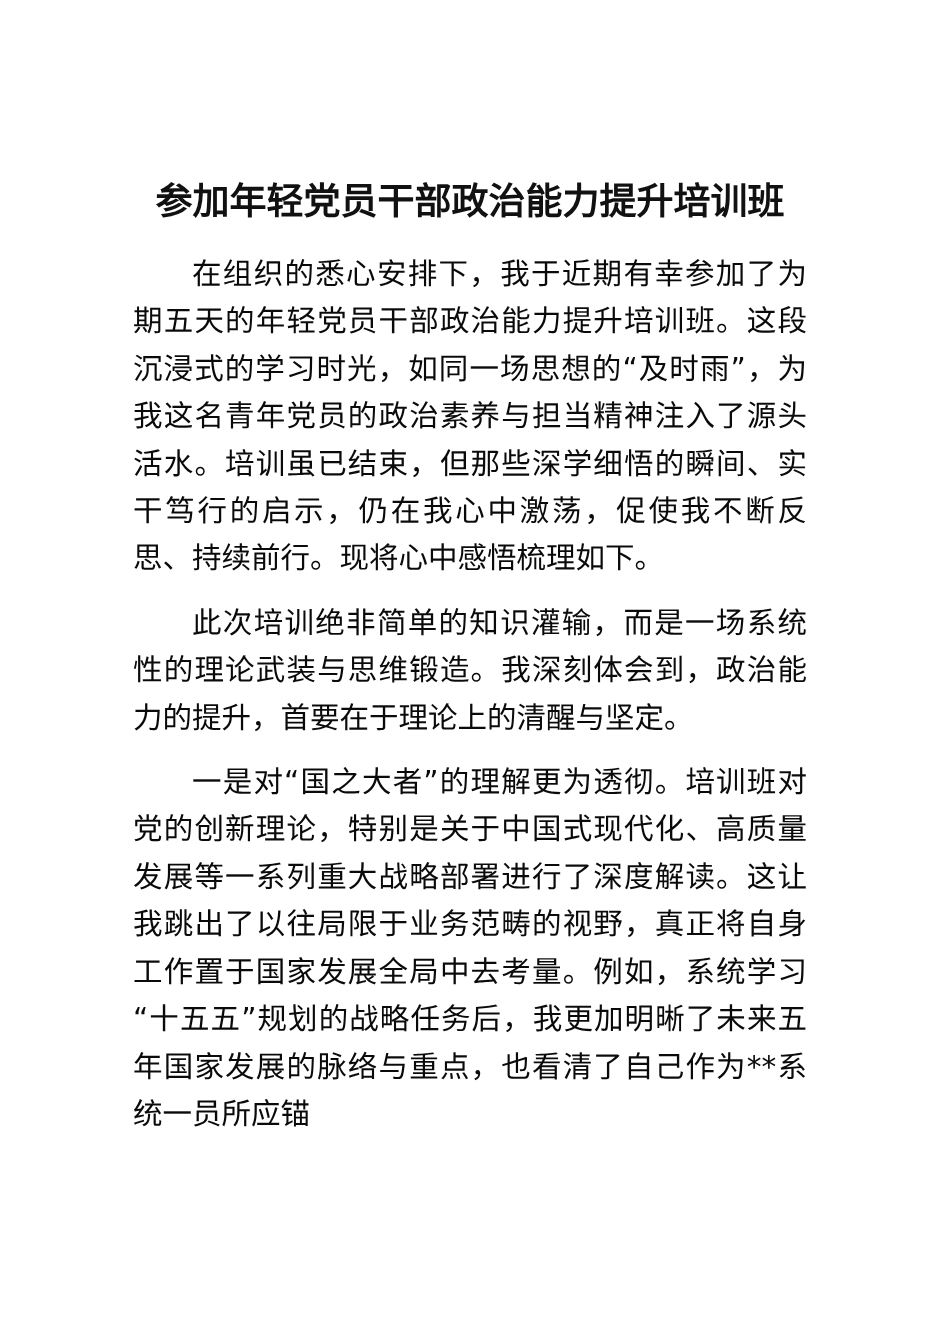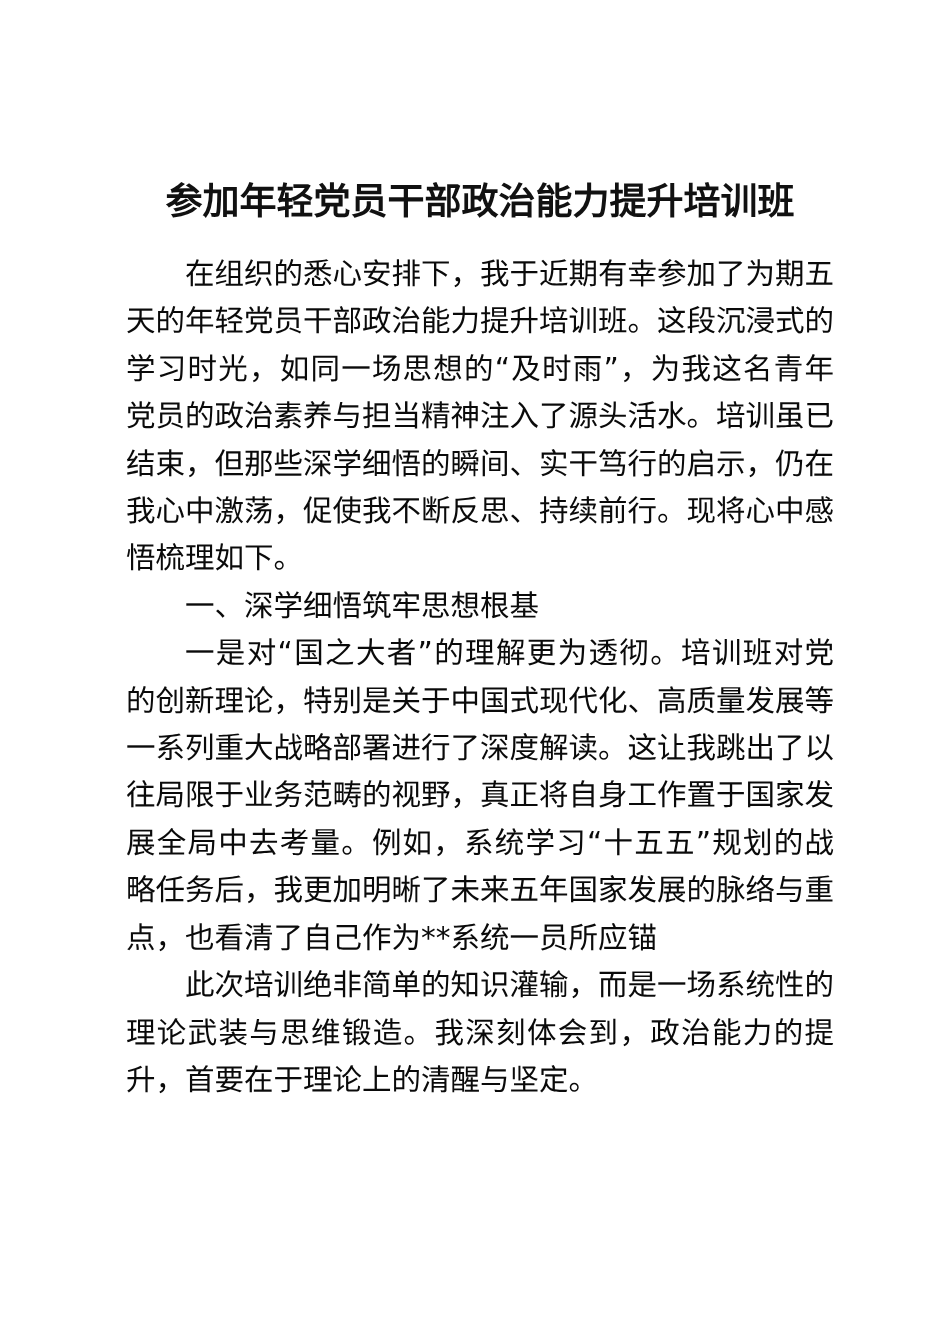--- a/index.html
+++ b/index.html
@@ -15,21 +15,21 @@
     background: #ffffff;
     margin: 0 auto;
     overflow: hidden;
     box-sizing: border-box;
     font-family: "DejaVu Sans", "Liberation Sans", sans-serif;
     color: #000000;
     -webkit-font-smoothing: antialiased;
   }
   .content {
     position: absolute;
-    left: 126px;
+    left: 116px;
     top: 175px;
     width: 708px;
   }
   .doc-title {
     font-size: 37px;
     line-height: 54px;
     text-align: center;
     font-weight: 700;
     letter-spacing: 0px;
     margin: 0;
@@ -38,21 +38,21 @@
   .doc-title .title-line {
     display: block;
     white-space: nowrap;
   }
   .body-block {
     margin-top: 22px;
   }
   p.para {
     font-size: 29.5px;
     line-height: 47.4px;
-    margin: 0;
+    margin: 17px;
     text-align: justify;
     text-justify: inter-ideograph;
     text-indent: 59px;
     letter-spacing: 0px;
     color: #0a0a0a;
     word-break: break-all;
   }
   p.heading {
     font-size: 29.5px;
     line-height: 47.4px;
@@ -72,19 +72,18 @@
 
 <div class="page">
   <div class="content">
 
     <h1 class="doc-title">
       <span class="title-line">参加年轻党员干部政治能力提升培训班</span>
     </h1>
 
     <div class="body-block">
       <p class="para">在组织的悉心安排下，我于近期有幸参加了为期五天的年轻党员干部政治能力提升培训班。这段沉浸式的学习时光，如同一场思想的“及时雨”，为我这名青年党员的政治素养与担当精神注入了源头活水。培训虽已结束，但那些深学细悟的瞬间、实干笃行的启示，仍在我心中激荡，促使我不断反思、持续前行。现将心中感悟梳理如下。</p>
-      <p class="heading">一、深学细悟筑牢思想根基</p>
+      <p class="para">此次培训绝非简单的知识灌输，而是一场系统性的理论武装与思维锻造。我深刻体会到，政治能力的提升，首要在于理论上的清醒与坚定。</p>
       <p class="para last">一是对“国之大者”的理解更为透彻。培训班对党的创新理论，特别是关于中国式现代化、高质量发展等一系列重大战略部署进行了深度解读。这让我跳出了以往局限于业务范畴的视野，真正将自身工作置于国家发展全局中去考量。例如，系统学习“十五五”规划的战略任务后，我更加明晰了未来五年国家发展的脉络与重点，也看清了自己作为**系统一员所应锚</p>
-      <p class="para">此次培训绝非简单的知识灌输，而是一场系统性的理论武装与思维锻造。我深刻体会到，政治能力的提升，首要在于理论上的清醒与坚定。</p>
     </div>
 
   </div>
 </div>
 
 </body></html>

